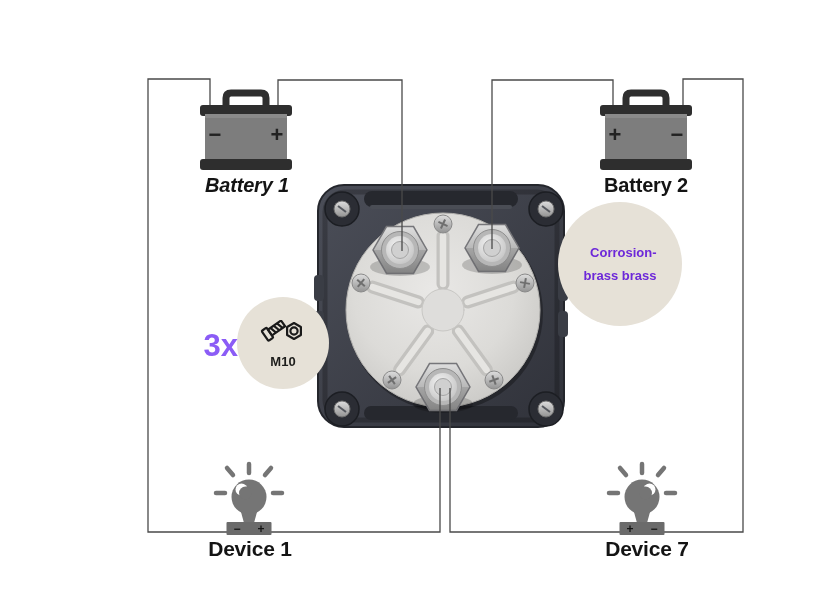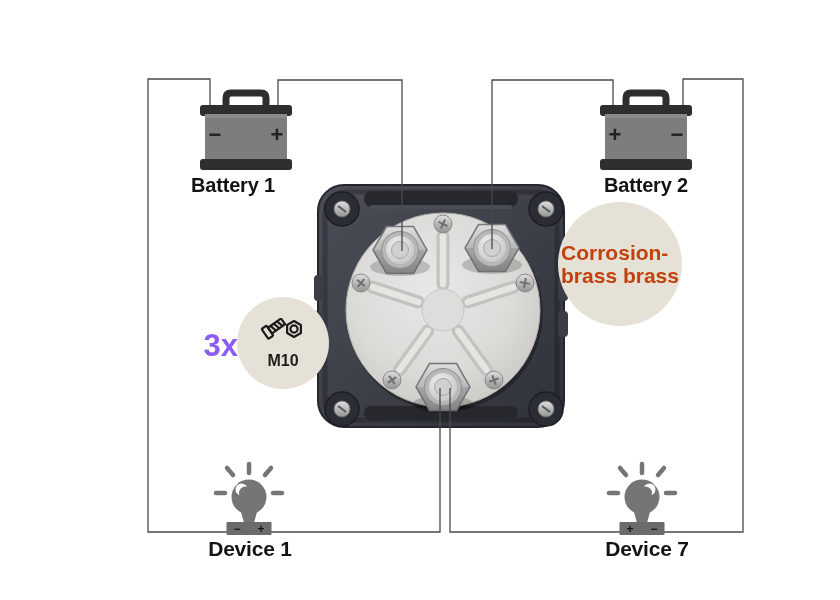--- a/index.html
+++ b/index.html
@@ -16,24 +16,24 @@
     position:absolute;z-index:12;width:120px;text-align:center;
     font-size:20px;font-weight:700;color:#141414;letter-spacing:-0.2px;
     white-space:nowrap;
   }
   .callout-circle{
     position:absolute;border-radius:50%;background:#e6e1d7;
     display:flex;flex-direction:column;align-items:center;justify-content:center;
   }
   .material-callout{left:558px;top:202px;width:124px;height:124px;}
   .material-text{
-    font-size:21px;font-weight:700;color:#c2410c;line-height:23px;text-align:left;
+    font-size:13px;font-weight:700;color:#6d28d9;line-height:23px;text-align:right;
   }
   .bolt-callout{left:237px;top:297px;width:92px;height:92px;padding-top:2px;box-sizing:border-box;}
-  .bolt-size{font-size:16px;font-weight:700;color:#1d1d1b;margin-top:2px;}
+  .bolt-size{font-size:13px;font-weight:700;color:#1d1d1b;margin-top:2px;}
   .bolt-qty{
     position:absolute;left:172px;top:330px;width:66px;text-align:right;
     font-size:31px;font-weight:700;color:#8b5cf6;z-index:21;line-height:1;
   }
 </style>
 </head>
 <body>
 
 <div class="stage">
 
@@ -194,21 +194,21 @@
 
   <svg class="abs part" style="left:198px;top:89px;" width="96" height="82" viewBox="0 0 96 82">
     <path d="M28,18 L28,9 Q28,4 33,4 L63,4 Q68,4 68,9 L68,18" fill="none" stroke="#2e2e2e" stroke-width="7" stroke-linecap="round"></path>
     <rect x="2" y="16" width="92" height="11" rx="3" fill="#2e2e2e"></rect>
     <rect x="7" y="25" width="82" height="48" fill="#7d7d7d"></rect>
     <rect x="7" y="25" width="82" height="4" fill="#8b8b8b"></rect>
     <rect x="2" y="70" width="92" height="11" rx="3" fill="#2e2e2e"></rect>
     <text x="17" y="53" font-size="22" font-weight="700" fill="#222" text-anchor="middle">−</text>
     <text x="79" y="53" font-size="22" font-weight="700" fill="#222" text-anchor="middle">+</text>
   </svg>
-  <div class="part-label" style="left:173px;top:174px;">Battery 1</div>
+  <div class="part-label" style="left:187px;top:174px;font-style:italic;">Battery 1</div>
 
   <svg class="abs part" style="left:598px;top:89px;" width="96" height="82" viewBox="0 0 96 82">
     <path d="M28,18 L28,9 Q28,4 33,4 L63,4 Q68,4 68,9 L68,18" fill="none" stroke="#2e2e2e" stroke-width="7" stroke-linecap="round"></path>
     <rect x="2" y="16" width="92" height="11" rx="3" fill="#2e2e2e"></rect>
     <rect x="7" y="25" width="82" height="48" fill="#7d7d7d"></rect>
     <rect x="7" y="25" width="82" height="4" fill="#8b8b8b"></rect>
     <rect x="2" y="70" width="92" height="11" rx="3" fill="#2e2e2e"></rect>
     <text x="17" y="53" font-size="22" font-weight="700" fill="#222" text-anchor="middle">+</text>
     <text x="79" y="53" font-size="22" font-weight="700" fill="#222" text-anchor="middle">−</text>
   </svg>

